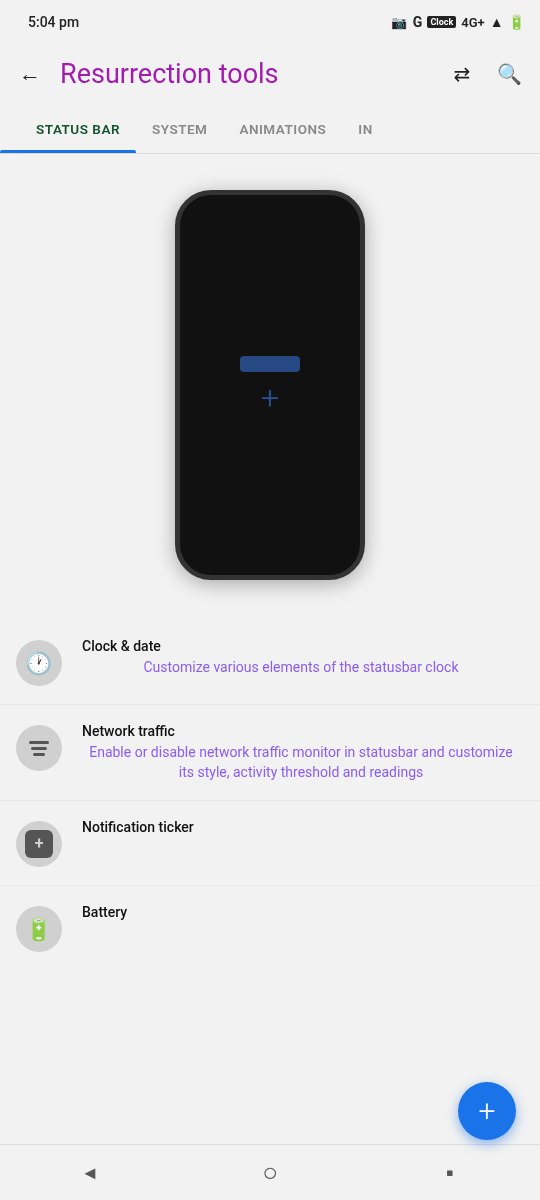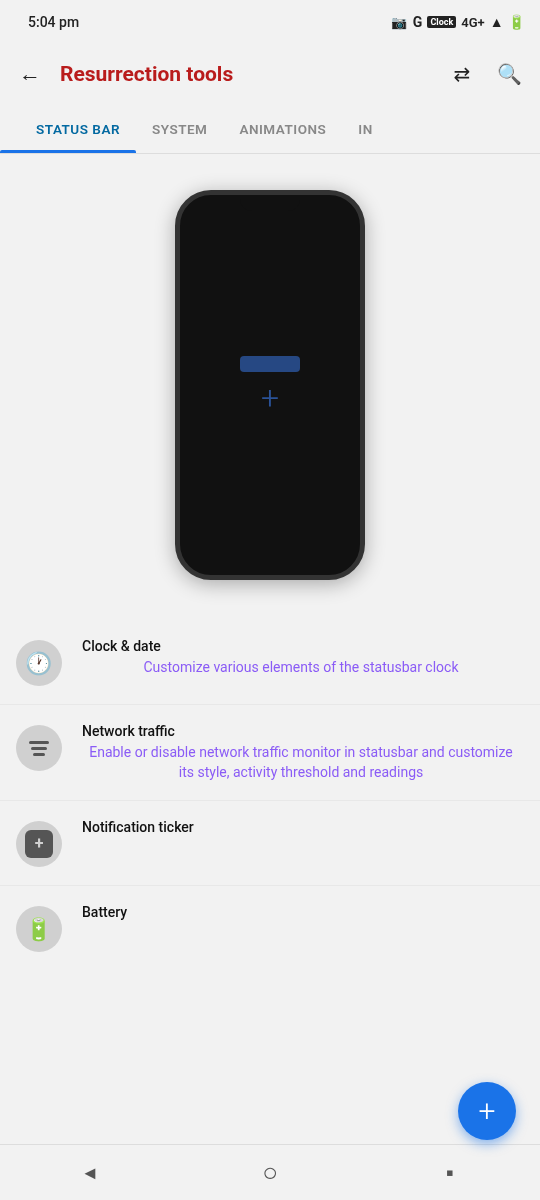--- a/index.html
+++ b/index.html
@@ -58,23 +58,23 @@
       height: 44px;
       display: flex;
       align-items: center;
       justify-content: center;
       cursor: pointer;
       font-size: 22px;
       color: #222;
     }
     .app-bar-title {
       flex: 1;
-      font-size: 21px;
-      font-weight: 700;
-      color: #b91c1c;
+      font-size: 27px;
+      font-weight: 400;
+      color: #a21caf;
     }
     .app-bar-actions {
       display: flex;
       align-items: center;
       gap: 4px;
     }
     .app-bar-action {
       width: 44px;
       height: 44px;
       display: flex;
@@ -103,21 +103,21 @@
       padding: 0 16px;
       font-size: 13.5px;
       font-weight: 600;
       color: #888;
       cursor: pointer;
       position: relative;
       white-space: nowrap;
       letter-spacing: 0.5px;
     }
     .tab-item.active {
-      color: #0369a1;
+      color: #14532d;
       padding-left: 36px;
     }
     .tab-item.active::after {
       content: '';
       position: absolute;
       bottom: 0;
       left: 0;
       right: 0;
       height: 3px;
       background: #1a73e8;

